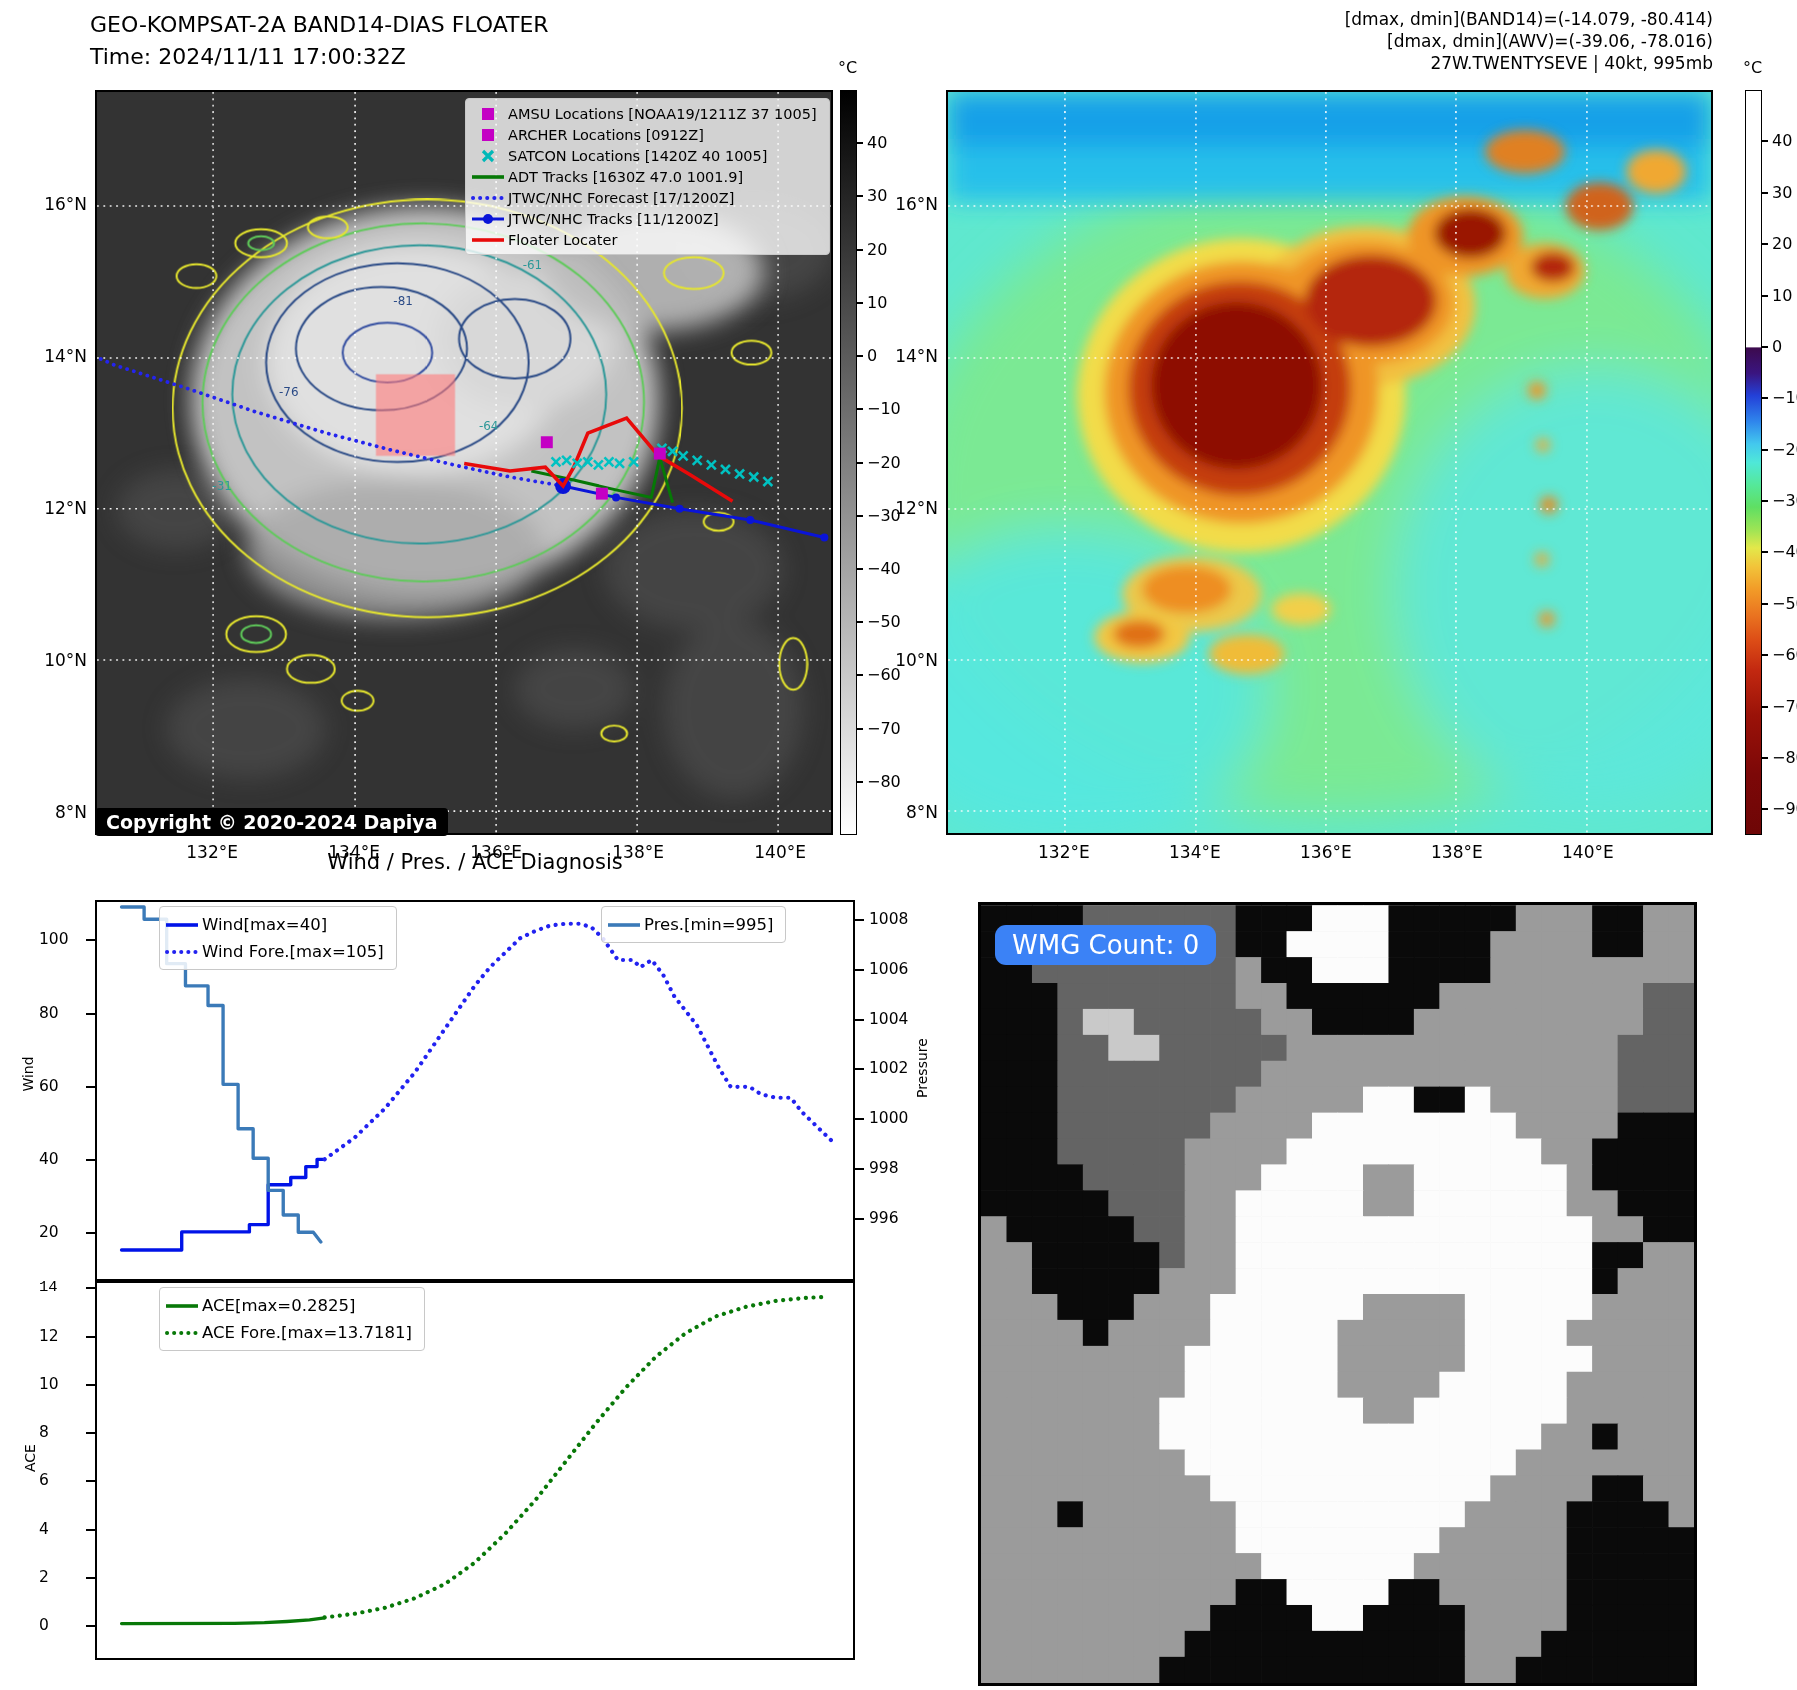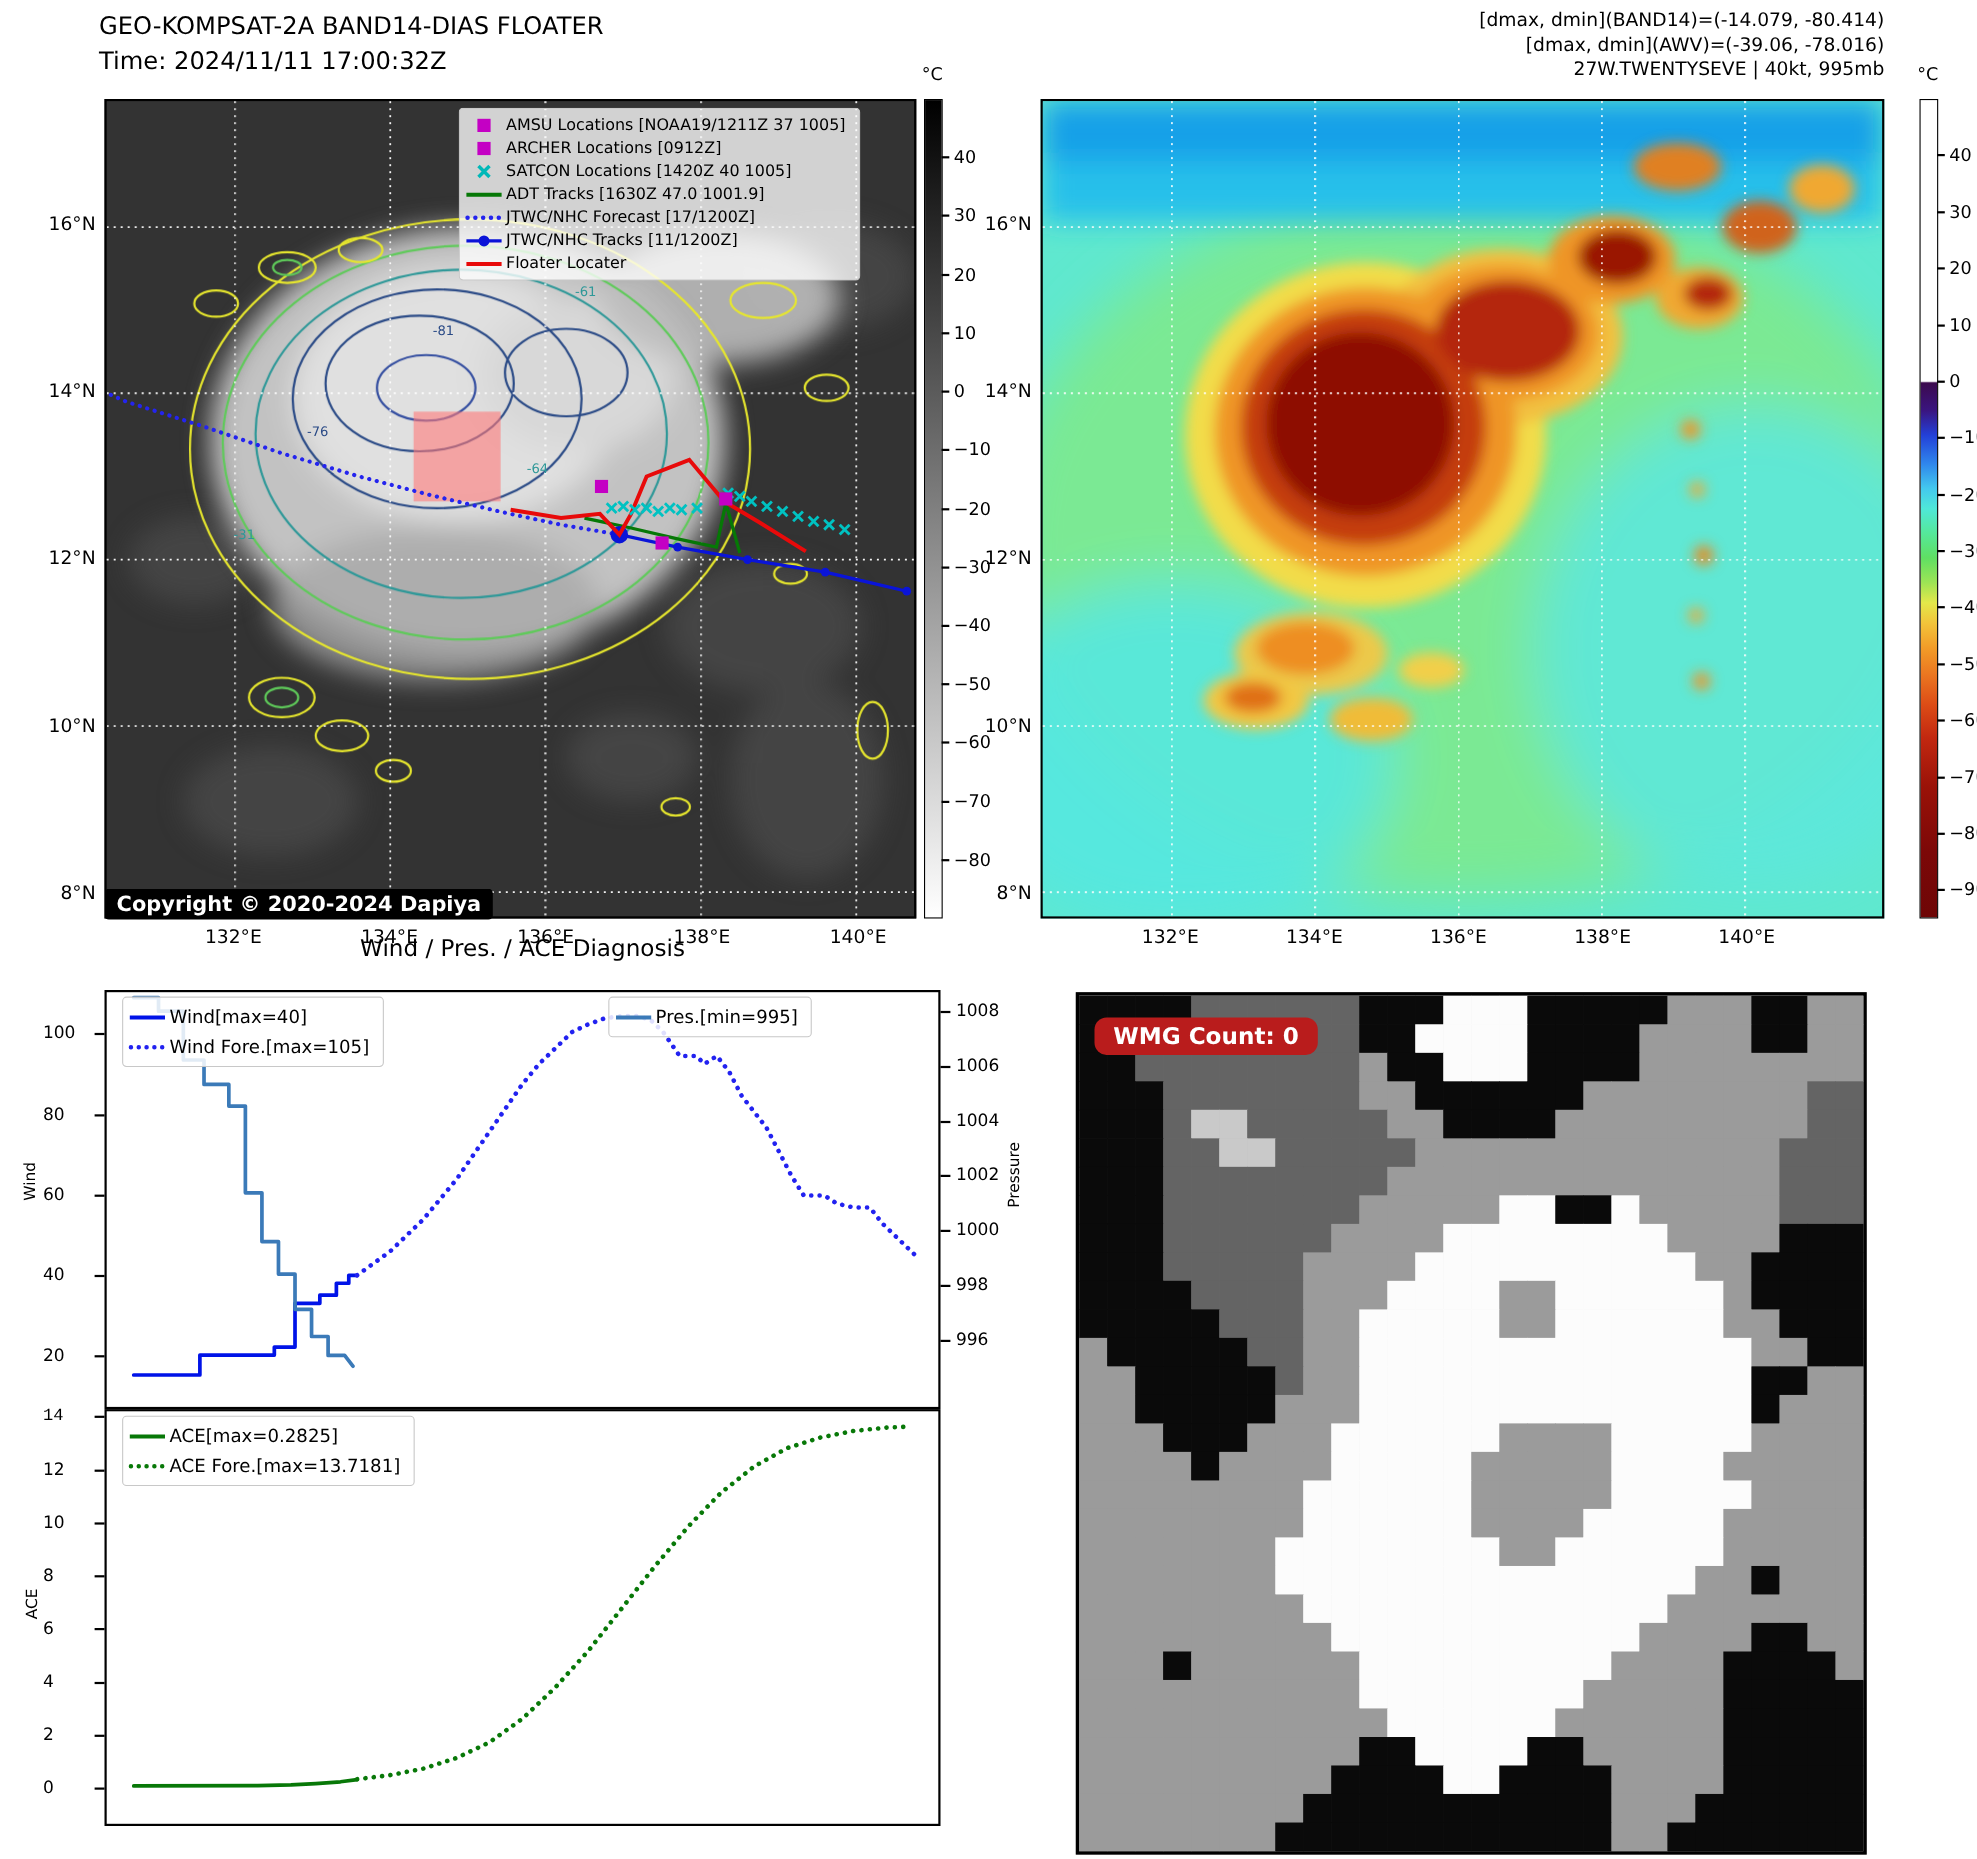--- a/index.html
+++ b/index.html
@@ -21,28 +21,28 @@
   .cblab{font-size:16px;}
   .cbtick{position:absolute;width:7px;height:2px;background:#000;}
   .ytickmark{position:absolute;width:9px;height:2px;background:#000;}
   .ylab{width:44px;text-align:left;font-size:15.5px;}
   .y2lab{font-size:15.5px;}
   .grid{stroke:#fff;stroke-width:1.6;stroke-dasharray:1.8 4.6;opacity:.95;fill:none;}
   .ctitle{position:absolute;left:175px;top:850px;width:600px;text-align:center;font-size:21px;}
   .chartbox{position:absolute;left:95px;top:900px;width:760px;height:381px;border:2px solid #000;box-sizing:border-box;background:#fff;}
   .c2{top:1281px;height:379px;}
   .axname{position:absolute;font-size:14px;width:80px;text-align:center;transform:rotate(-90deg);}
-  .legendbox{position:absolute;background:rgba(255,255,255,.85);border:1px solid #c8c8c8;border-radius:4px;padding:4px 12px 4px 2px;white-space:nowrap;font-size:16.5px;z-index:5;}
+  .legendbox{position:absolute;background:rgba(255,255,255,.85);border:1px solid #c8c8c8;border-radius:4px;padding:4px 12px 4px 2px;white-space:nowrap;font-size:16.5px;z-index:5;margin-left:48px;}
   .maplegend{font-size:14.5px;background:rgba(255,255,255,.78);}
   .lrow{display:flex;align-items:center;height:27px;}
   .maplegend .lrow{height:21px;}
   .lmark{width:40px;display:flex;justify-content:center;flex:none;}
   .copyright{position:absolute;left:-2px;bottom:-3px;background:#000;color:#fff;font-weight:bold;font-size:19px;padding:3px 11px;border-radius:4px;z-index:6;}
   #wmg{position:absolute;left:978px;top:902px;width:719px;height:784px;border:3px solid #000;box-sizing:border-box;background:#9b9b9b;}
-  .wmgbadge{position:absolute;left:14px;top:20px;background:#b91c1c;color:#fff;font-size:21px;font-weight:bold;padding:5px 17px;border-radius:11px;}
+  .wmgbadge{position:absolute;left:14px;top:20px;background:#3b82f6;color:#fff;font-size:26px;font-weight:normal;padding:5px 17px;border-radius:11px;}
 </style>
 </head>
 <body>
 
 <div id="root">
 
   <div class="t1">GEO-KOMPSAT-2A BAND14-DIAS FLOATER</div>
   <div class="t2">Time: 2024/11/11 17:00:32Z</div>
   <div class="hr">
     <div>[dmax, dmin](BAND14)=(-14.079, -80.414)</div>

